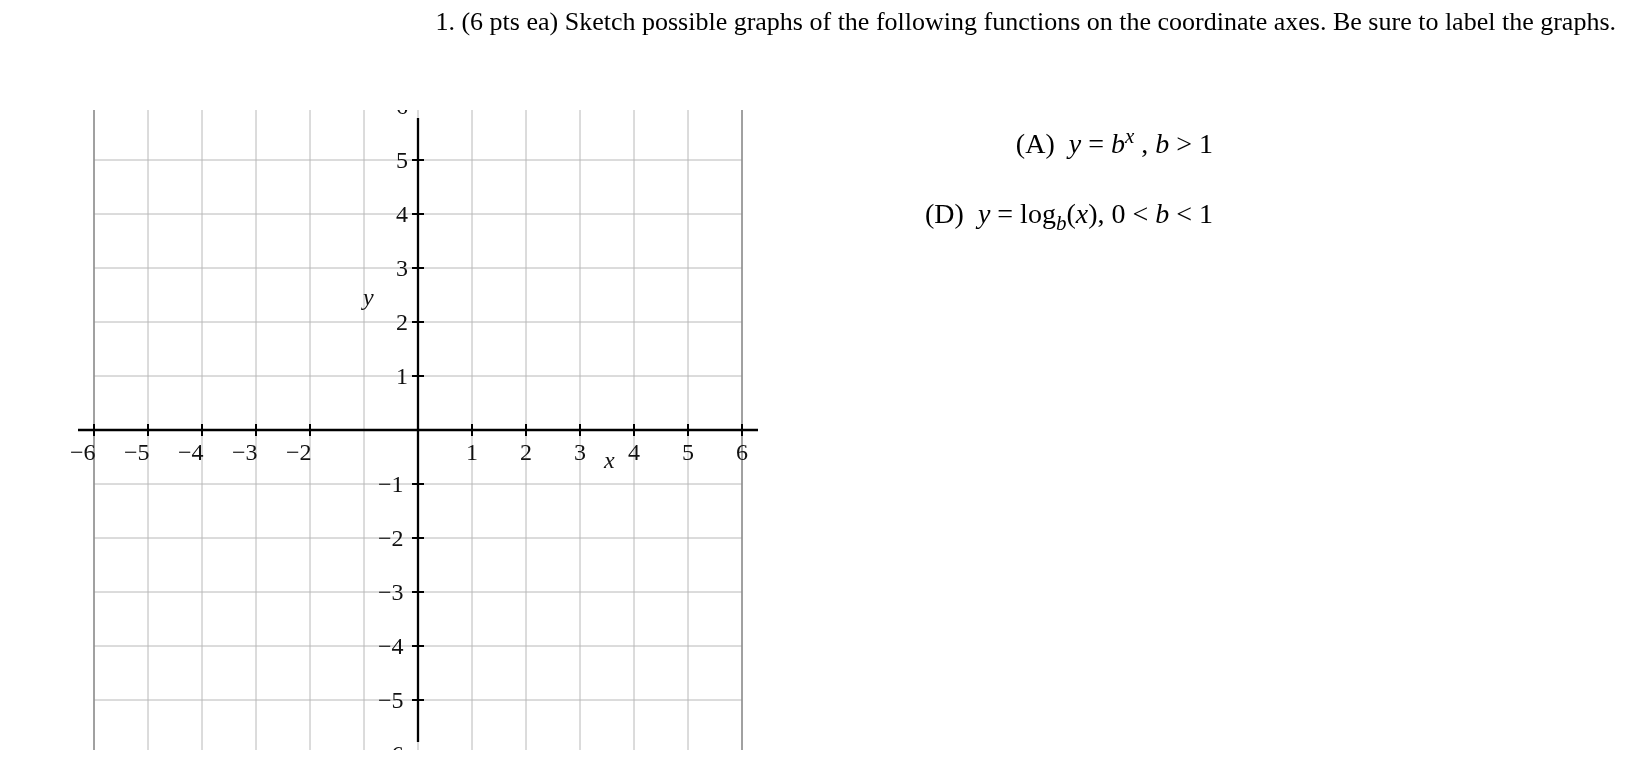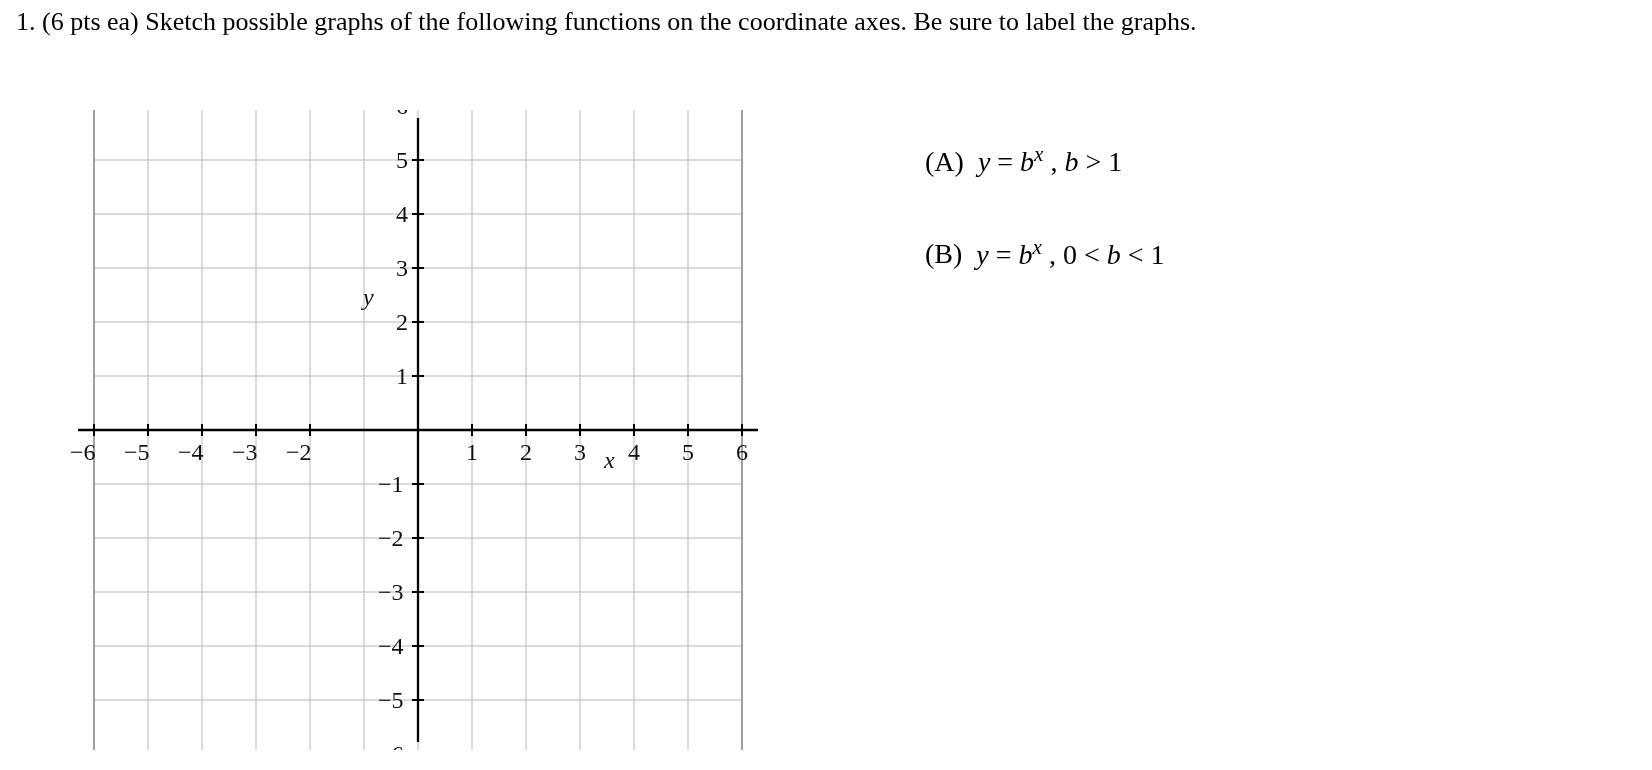--- a/index.html
+++ b/index.html
@@ -9,40 +9,41 @@
     height: 770px;
     background: #fff;
     font-family: "Times New Roman", Times, serif;
     font-size: 26px;
     color: #000;
   }
   .page {
     position: relative;
     width: 1652px;
     height: 770px;
+    text-align: right;
   }
   .question-text {
     position: absolute;
     left: 16px;
     top: 6px;
     width: 1600px;
     line-height: 1.25;
   }
   .graph {
     position: absolute;
     left: 48px;
     top: 110px;
   }
   .options {
     position: absolute;
     left: 925px;
     top: 86px;
   }
   .option {
-    margin: 56px 0;
+    margin: 38px 0;
     font-size: 28px;
     white-space: nowrap;
   }
   .sub {
     font-style: italic;
     font-size: 0.75em;
     vertical-align: sub;
   }
   .sup {
     font-style: italic;
@@ -164,18 +165,18 @@
 
     </svg>
   </div>
 
   <div class="options">
     <div class="option">
       <span>(A)</span>&nbsp;
       <span><span class="it">y</span> = <span class="it">b</span><span class="sup">x</span> , <span class="it">b</span> &gt; 1</span>
     </div>
     <div class="option">
-      <span>(B)</span>&nbsp;
-      <span><span class="it">y</span> = <span class="it">b</span><span class="sup">x</span> , 0 &lt; <span class="it">b</span> &lt; 1</span>
+      <span>(D)</span>&nbsp;
+      <span><span class="it">y</span> = log<span class="sub">b</span>(<span class="it">x</span>), 0 &lt; <span class="it">b</span> &lt; 1</span>
     </div>
   </div>
 
 </div>
 
 </body></html>

